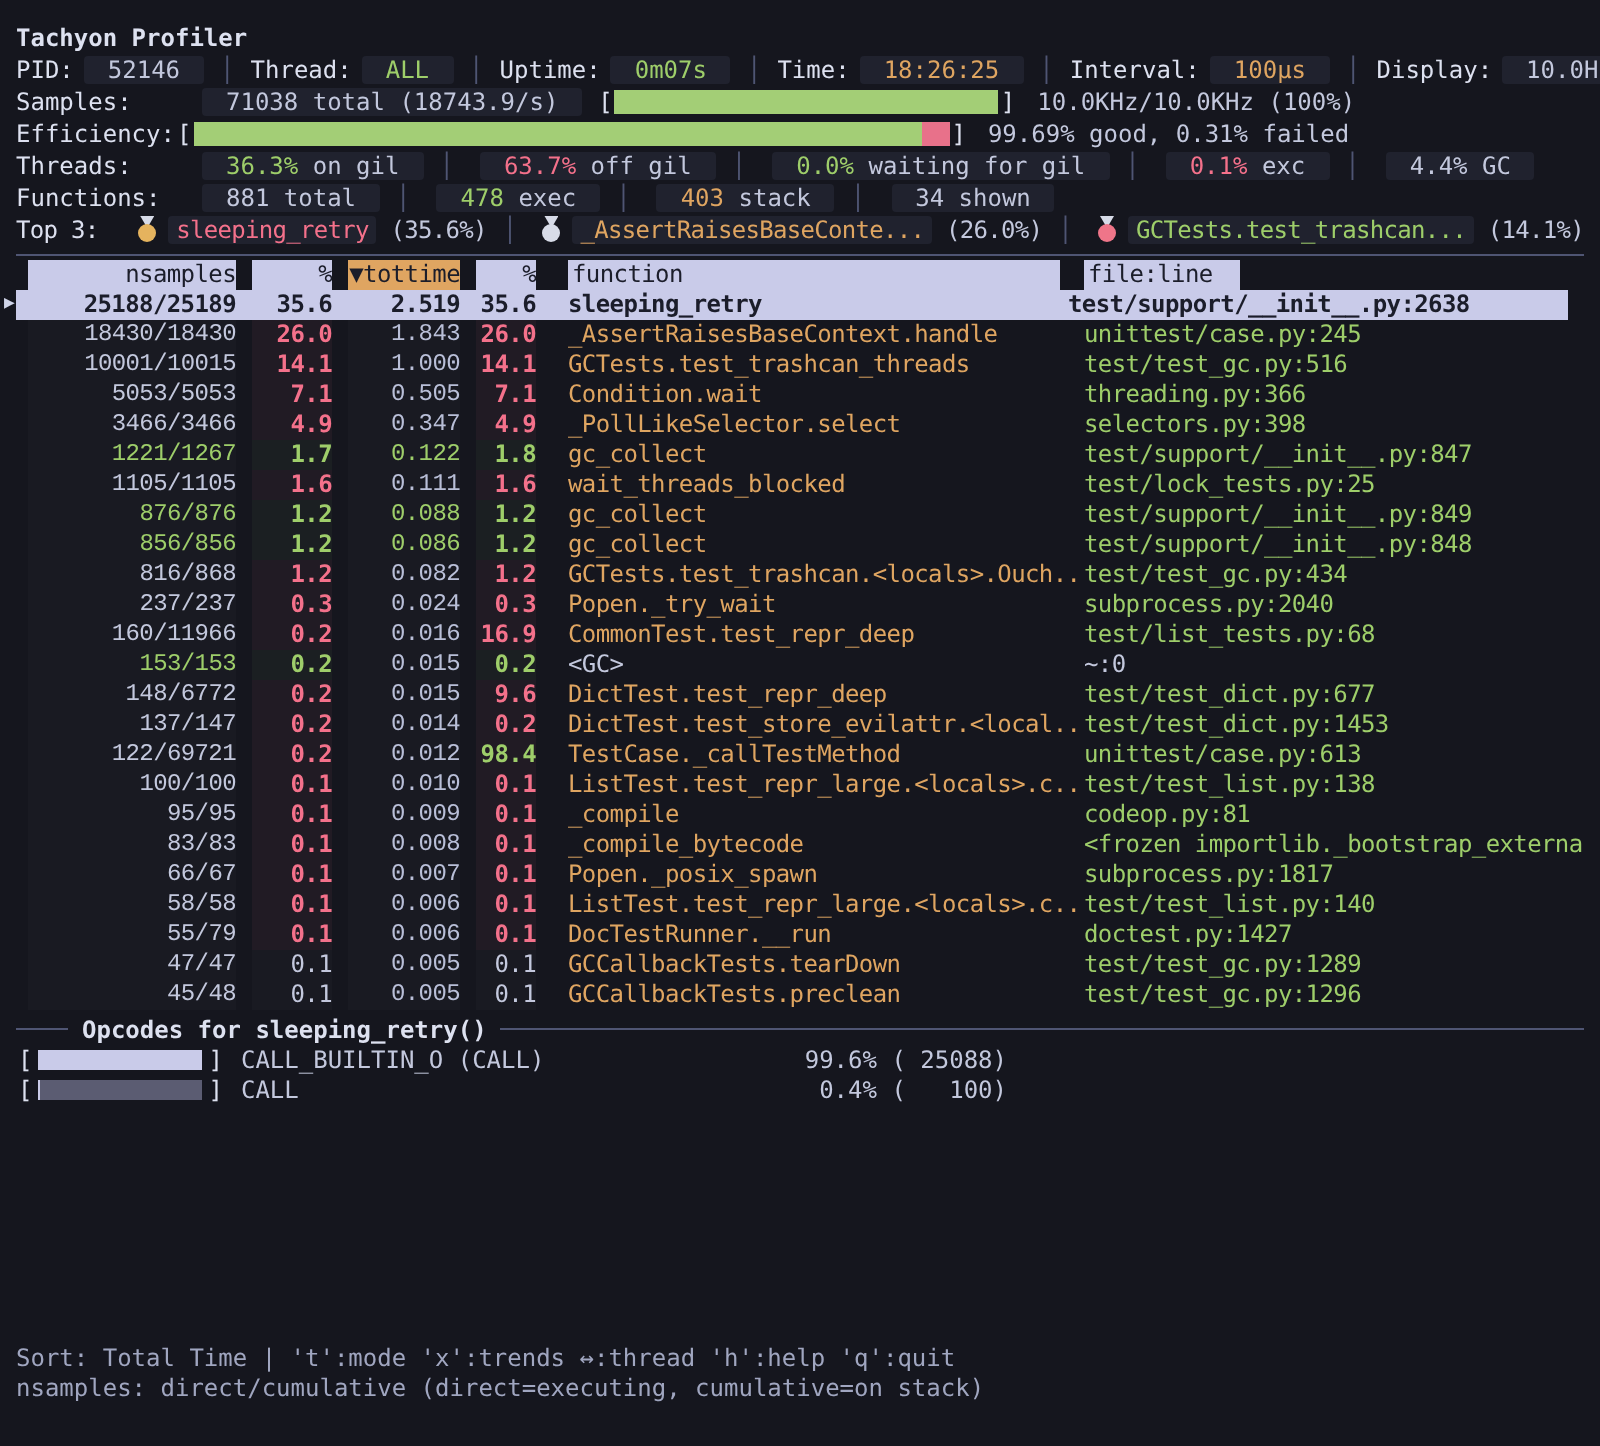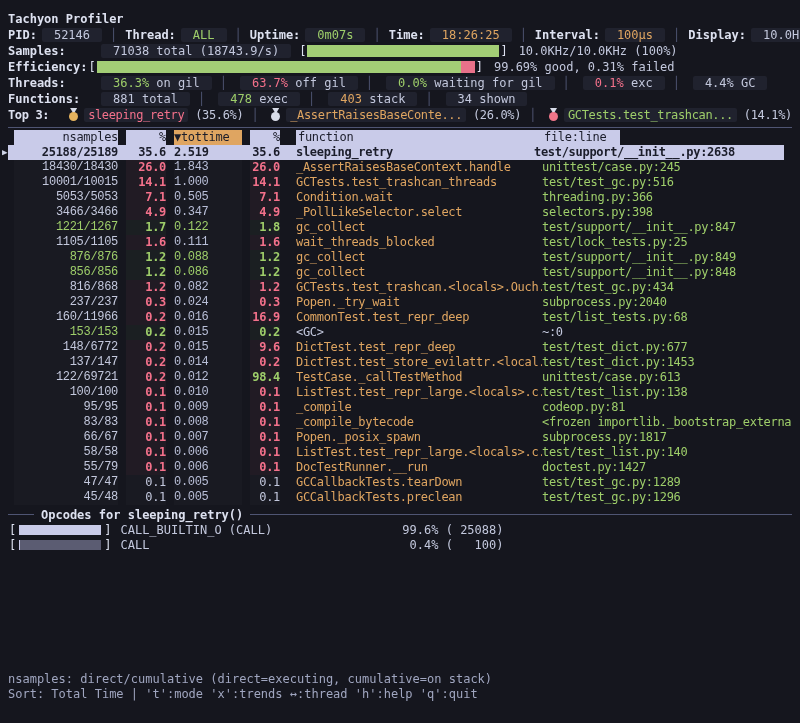--- a/index.html
+++ b/index.html
@@ -6,21 +6,21 @@
     --bg:#15161e; --fg:#c3c8dd; --bright:#dde1f0; --red:#f4718b; --green:#9ece6a;
     --orange:#dfa561; --lav:#c9cbe9; --seltext:#1b1d2a; --dim:#a0a6c0; --line:#4f5573;
     --box:#20222e; --bargray:#5b5c72; --tt:#b9bfd8; --bargreen:#a3ce76; --barred:#e8718a;
   }
   *{box-sizing:border-box;margin:0;padding:0;}
   html,body{width:800px;height:723px;overflow:hidden;}
   body{background:var(--bg);font-family:"DejaVu Sans Mono",monospace;font-size:12px;color:var(--fg);}
   .screen{position:relative;width:800px;height:723px;padding:10px 8px 0 8px;}
   .topline{height:16px;display:flex;align-items:center;white-space:pre;}
   .title-line{height:17px;color:var(--bright);font-weight:700;}
-  .lbl{font-weight:700;color:var(--bright);}
+  .lbl{font-weight:400;color:var(--bright);}
   .w88{display:inline-block;width:88px;}
   .sep{color:var(--line);margin:0 8px;}
   .box{background:var(--box);padding:0 12px;border-radius:2px;margin-left:5px;display:inline-block;}
   .v-fg{color:var(--fg);} .v-green{color:var(--green);} .v-red{color:var(--red);} .v-orange{color:var(--orange);} .v-bright{color:var(--fg);}
   .bracket{color:var(--bright);margin:0 1px;}
   .bar{display:inline-block;height:12px;background:var(--box);vertical-align:middle;position:relative;overflow:hidden;}
   .samples-bar{width:192px;}
   .eff-bar{width:378px;}
   .fill{display:inline-block;height:100%;float:left;}
   .fill-green{background:var(--bargreen);}
@@ -35,21 +35,21 @@
   .namebox{background:var(--box);padding:0 4px;border-radius:2px;}
   .sep-rule{border-top:1px solid var(--line);margin-top:4px;}
   
   .tbl{letter-spacing:-0.3px;}
   .thead{display:flex;height:15px;line-height:15px;font-weight:400;color:var(--seltext);margin-top:2px;}
   .hcell{background:var(--lav);}
   .hsort{background:var(--orange) !important;}
   .trow{display:flex;height:15px;line-height:15px;position:relative;}
   .c-ns{width:104px;margin-left:6px;text-align:right;overflow:hidden;}
   .c-p1{width:40px;margin-left:8px;text-align:right;overflow:hidden;}
-  .c-tt{width:68px;margin-left:8px;overflow:hidden;}
+  .c-tt{width:56px;margin-left:8px;text-align:right;overflow:hidden;}
   .c-p2{width:30px;margin-left:8px;text-align:right;overflow:hidden;}
   .c-fn{flex:1;padding-left:16px;text-align:left;overflow:hidden;white-space:pre;}
   .c-fl{width:250px;text-align:left;overflow:hidden;white-space:pre;}
   .c-fn .hbg{display:block;width:246px;background:var(--lav);padding-left:2px;}
   .c-fl .hbg2{display:inline-block;background:var(--lav);padding:0 14px 0 2px;}
   .trow .c-ns{color:var(--fg);} .trow .c-p1{color:var(--red);font-weight:700;}
   .trow .c-tt{color:var(--tt);} .trow .c-p2{color:var(--red);font-weight:700;}
   .trow .c-fn{color:var(--orange);} .trow .c-fl{color:var(--green);}
   .trow:not(.sel) .c-ns,.trow:not(.sel) .c-tt{background:rgba(255,255,255,.02);font-family:Liberation Mono, monospace;}
   .trow:not(.sel):not(.gc):not(.gc2):not(.dim) .c-p1,
@@ -347,17 +347,17 @@
     <span class="dashline d1"></span>
     <span class="op-label">Opcodes for sleeping_retry()</span>
     <span class="dashline d2"></span>
   </div>
   <div id="opcode-bars">
       <div class="op-row"><span class="bracket">[</span><span class="op-bar"><span class="op-fill" style="width: 99.6%;"></span></span><span class="bracket">]</span><span class="op-name">CALL_BUILTIN_O (CALL)</span><span class="op-pct">99.6%</span><span class="op-count"> ( 25088)</span></div>
       <div class="op-row"><span class="bracket">[</span><span class="op-bar"><span class="op-fill" style="width: 0.4%;"></span></span><span class="bracket">]</span><span class="op-name">CALL</span><span class="op-pct">0.4%</span><span class="op-count"> (   100)</span></div>
     </div>
 
   <div class="footer">
+    <div class="f-line">Sort: Total Time | 't':mode 'x':trends ↔:thread 'h':help 'q':quit</div>
     <div class="f-line">nsamples: direct/cumulative (direct=executing, cumulative=on stack)</div>
-    <div class="f-line">Sort: Total Time | 't':mode 'x':trends ↔:thread 'h':help 'q':quit</div>
   </div>
 
 </div>
 
 </body></html>

